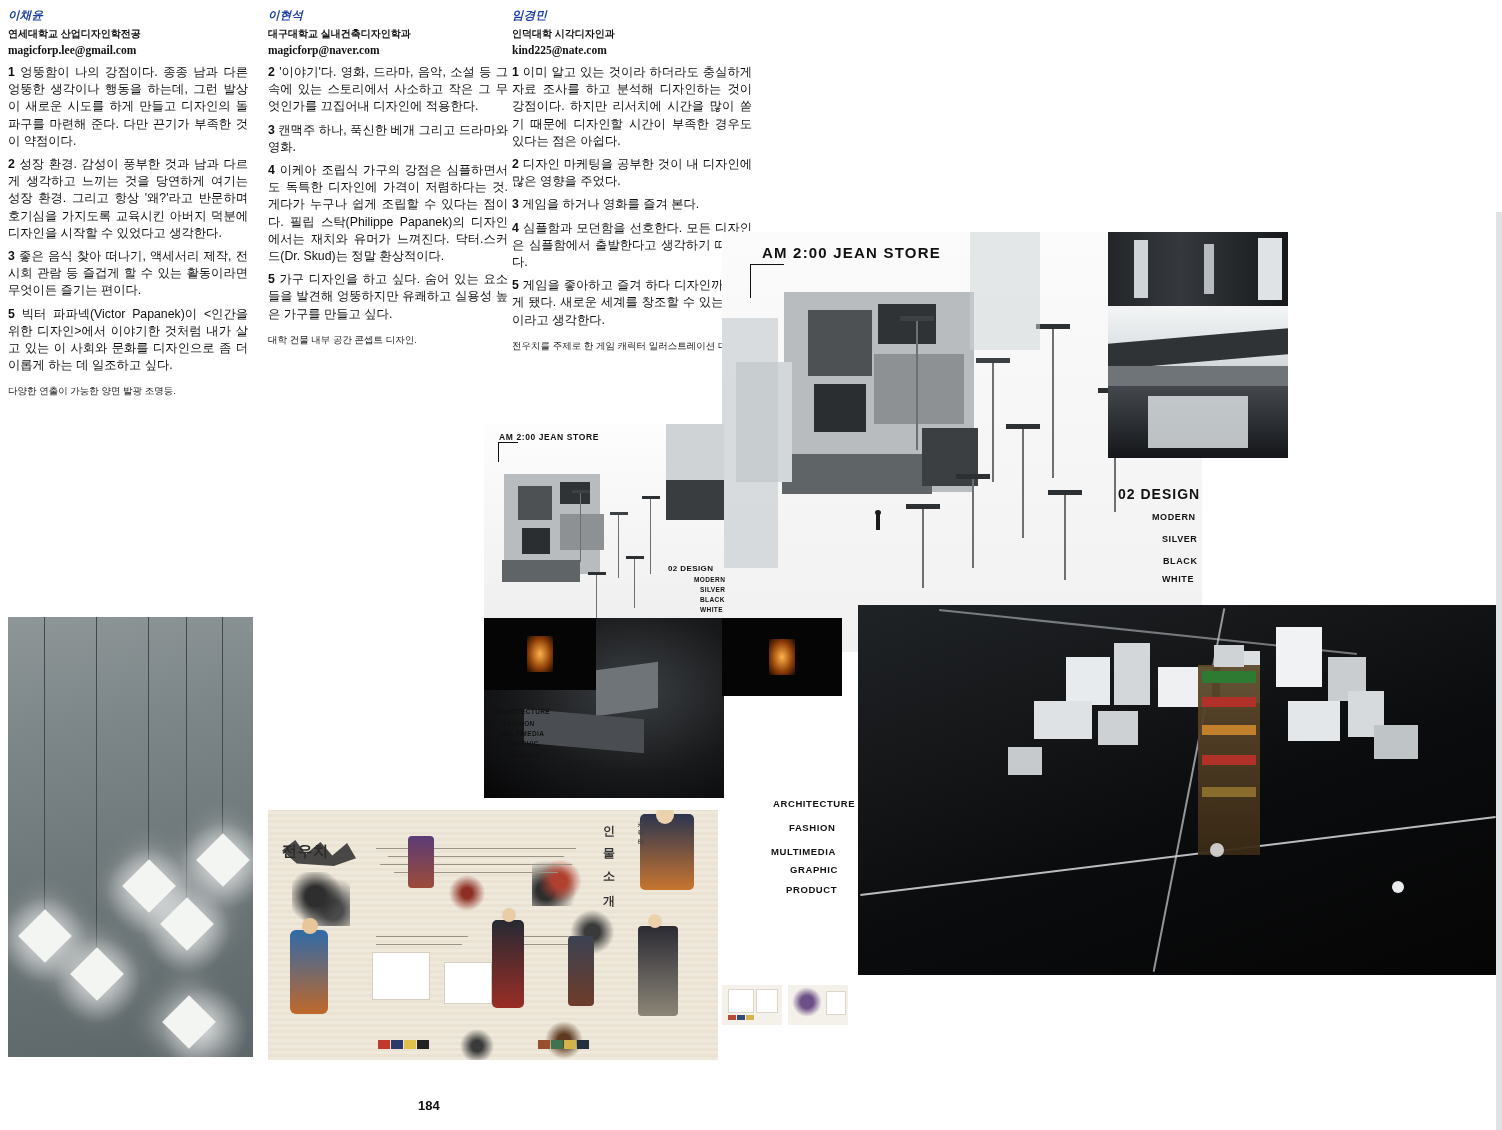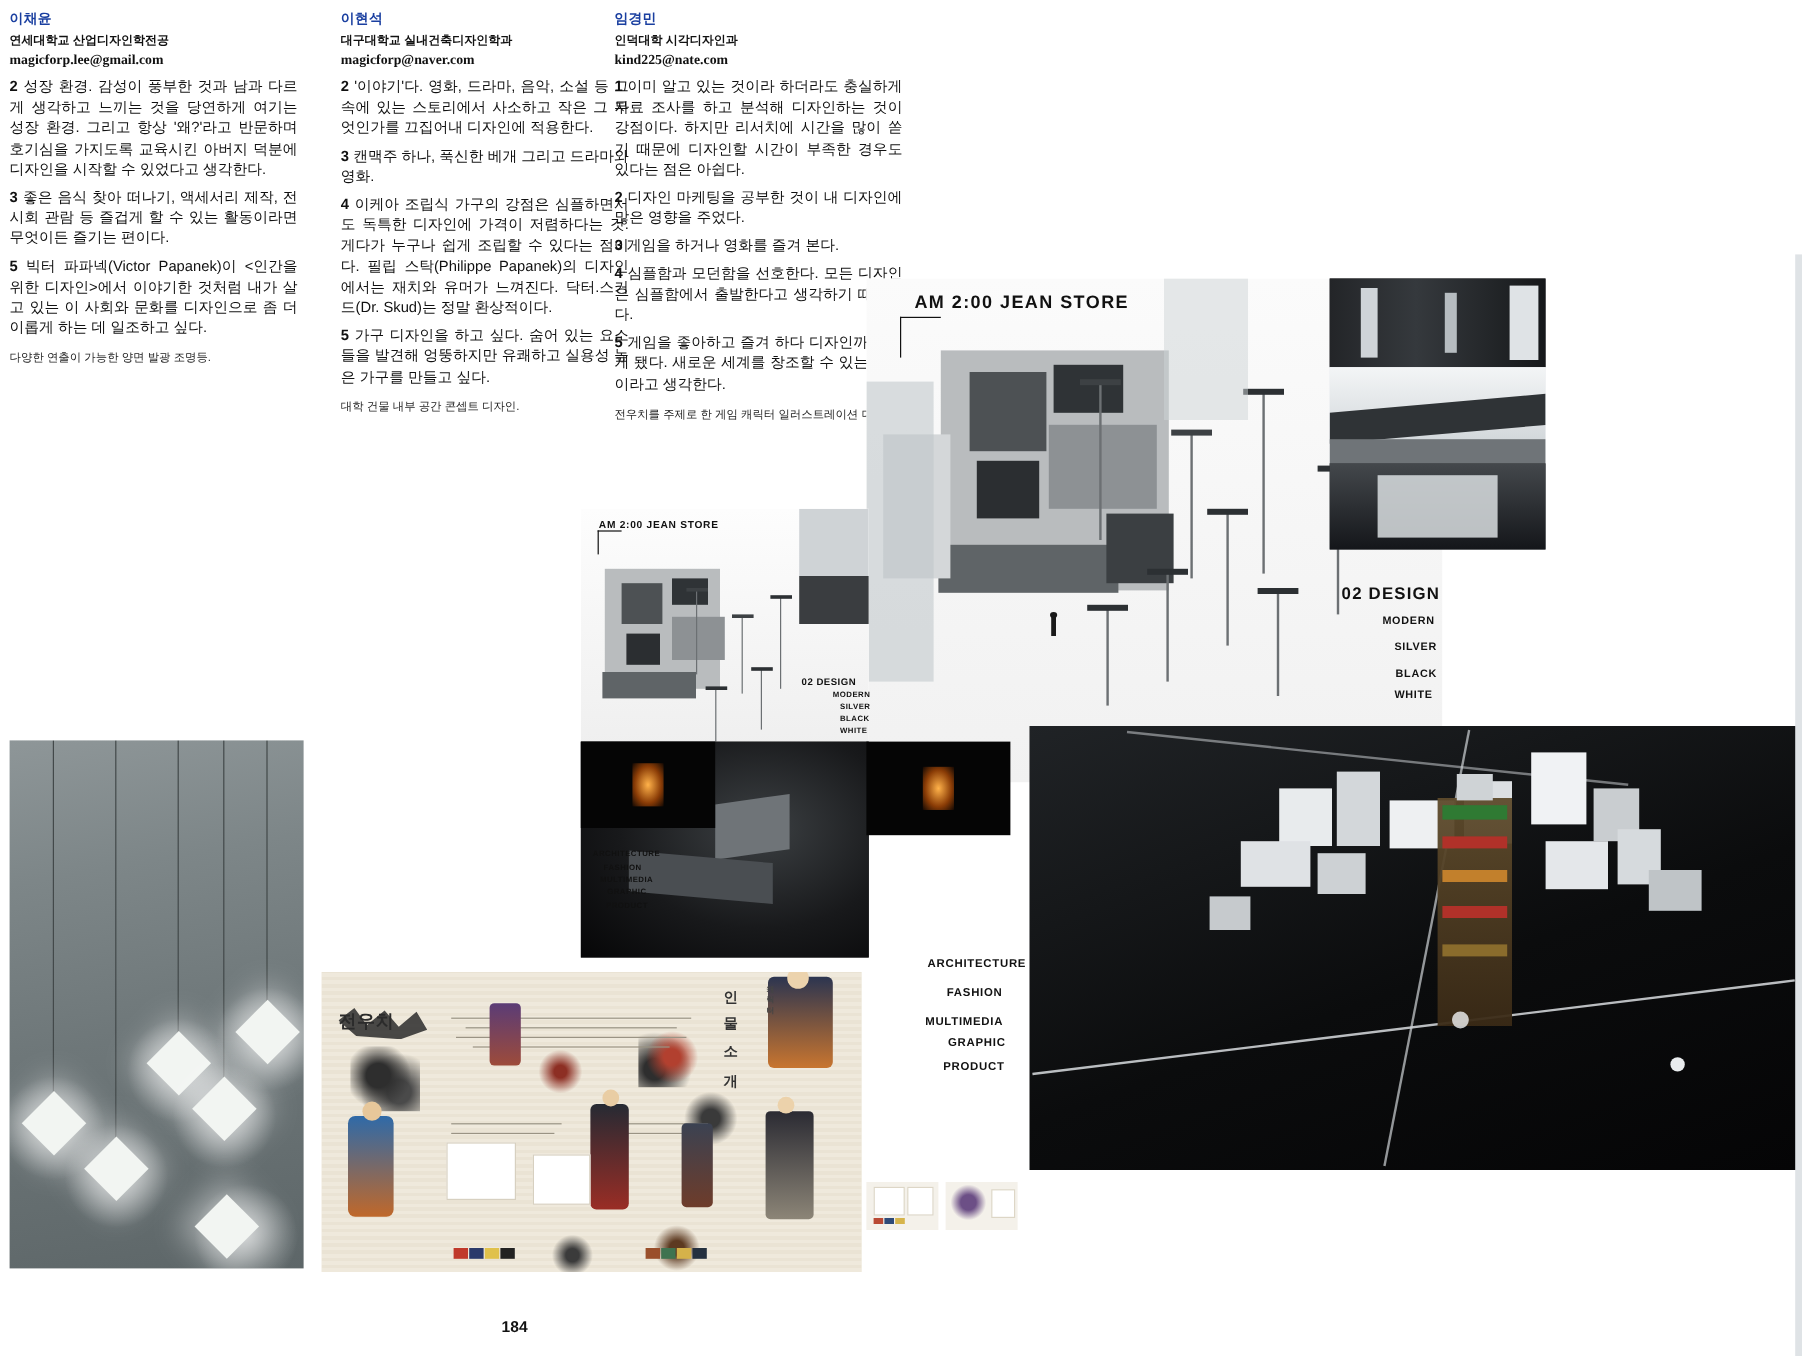--- a/index.html
+++ b/index.html
@@ -3,25 +3,25 @@
 <meta charset="utf-8">
 <style>
   html,body{margin:0;padding:0;background:#ffffff;}
   body{width:1502px;height:1130px;position:relative;overflow:hidden;
        font-family:"Liberation Serif",serif;color:#111;}
   .page{position:absolute;inset:0;}
 
   
   .col{position:absolute;top:8px;width:240px;}
   .col1{left:8px;}
-  .col2{left:284px;}
+  .col2{left:268px;}
   .col3{left:512px;}
 
   .name{font-family:"Liberation Sans",sans-serif;font-weight:bold;font-size:11.5px;
-        color:#1a3fa0;letter-spacing:.2px;margin:0 0 4px 0;}
+        color:#1a3fa0;letter-spacing:.2px;margin:0 0 4px 0;font-style:italic;}
   .school{font-family:"Liberation Sans",sans-serif;font-weight:bold;font-size:10px;
           color:#111;margin:0 0 3px 0;}
   .email{font-family:"Liberation Serif",serif;font-weight:bold;font-size:11.5px;
          color:#111;margin:0 0 8px 0;}
   .para{font-size:12.3px;line-height:17.2px;margin:0 0 6px 0;text-align:justify;
         font-family:"Liberation Sans",sans-serif;}
   .para b{font-family:"Liberation Sans",sans-serif;font-weight:bold;}
   .caption{font-family:"Liberation Sans",sans-serif;font-size:9.5px;color:#222;
            line-height:14px;margin-top:10px;}
 
@@ -88,20 +88,21 @@
 </head>
 <body>
 
 <div class="page">
 
   <div class="col col1">
     <div class="name">이채윤</div>
     <div class="school">연세대학교 산업디자인학전공</div>
     <div class="email">magicforp.lee@gmail.com</div>
 
+    <p class="para"><b>1</b> <span>엉뚱함이 나의 강점이다. 종종 남과 다른 엉뚱한 생각이나 행동을 하는데, 그런 발상이 새로운 시도를 하게 만들고 디자인의 돌파구를 마련해 준다. 다만 끈기가 부족한 것이 약점이다.</span></p>
     <p class="para"><b>2</b> <span>성장 환경. 감성이 풍부한 것과 남과 다르게 생각하고 느끼는 것을 당연하게 여기는 성장 환경. 그리고 항상 '왜?'라고 반문하며 호기심을 가지도록 교육시킨 아버지 덕분에 디자인을 시작할 수 있었다고 생각한다.</span></p>
     <p class="para"><b>3</b> <span>좋은 음식 찾아 떠나기, 액세서리 제작, 전시회 관람 등 즐겁게 할 수 있는 활동이라면 무엇이든 즐기는 편이다.</span></p>
     <p class="para"><b>5</b> <span>빅터 파파넥(Victor Papanek)이 &lt;인간을 위한 디자인&gt;에서 이야기한 것처럼 내가 살고 있는 이 사회와 문화를 디자인으로 좀 더 이롭게 하는 데 일조하고 싶다.</span></p>
 
     <div class="caption">다양한 연출이 가능한 양면 발광 조명등.</div>
   </div>
 
   <div class="col col2">
     <div class="name">이현석</div>
     <div class="school">대구대학교 실내건축디자인학과</div>

